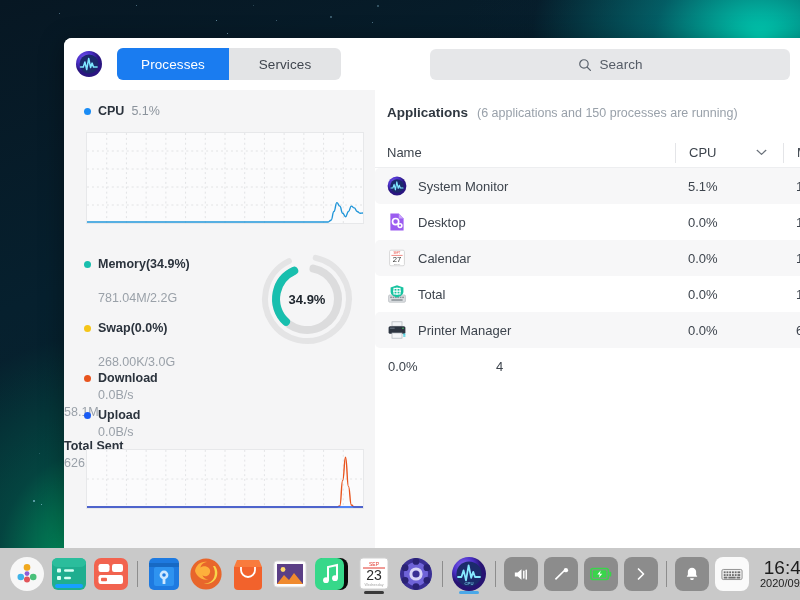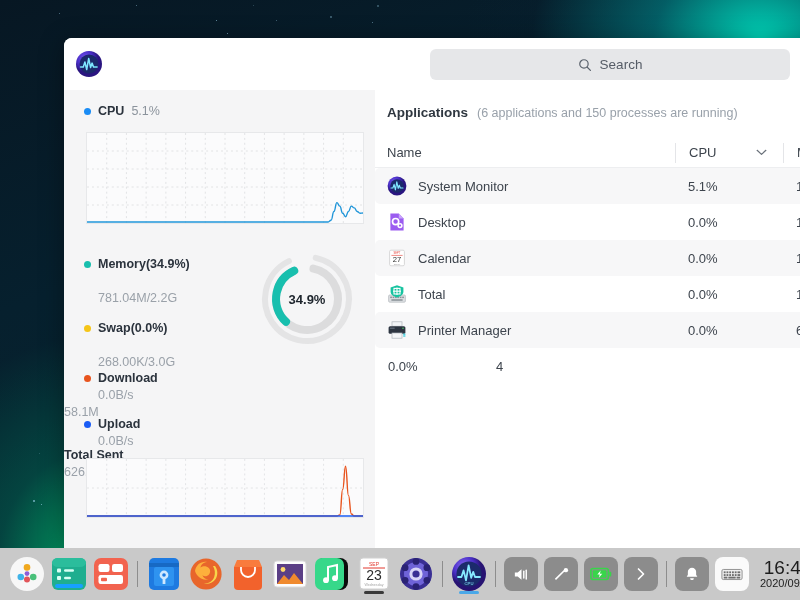--- a/index.html
+++ b/index.html
@@ -337,20 +337,24 @@
           <stop offset="0%" stop-color="#7a57f0"></stop>
           <stop offset="60%" stop-color="#4a2fc8"></stop>
           <stop offset="100%" stop-color="#2a1580"></stop>
         </radialGradient>
       </defs>
       <circle cx="14" cy="14" r="13" fill="url(#appg)"></circle>
       <circle cx="14" cy="14" r="9.5" fill="#1b2a6b"></circle>
       <path d="M5.5 17 h2.8 l1.6-5 1.8 7.5 2-11 1.9 9 1.5-4.4 1.4 3.9 h3.6" fill="none" stroke="#7fe7ff" stroke-width="1.5" stroke-linejoin="round" stroke-linecap="round"></path>
     </svg>
 
+    <div id="tabgroup">
+      <div class="tab active">Processes</div>
+      <div class="tab">Services</div>
+    </div>
 
     <div id="searchbar">
       <svg width="14" height="14" viewBox="0 0 16 16">
         <circle cx="6.8" cy="6.8" r="4.8" fill="none" stroke="#5b636d" stroke-width="1.4"></circle>
         <line x1="10.3" y1="10.3" x2="14.2" y2="14.2" stroke="#5b636d" stroke-width="1.4" stroke-linecap="round"></line>
       </svg>
       <span>Search</span>
     </div>
   </div>
 
@@ -420,21 +424,21 @@
               <span class="dot" style="background:#e8541e"></span>
               <span>Download</span>
             </div>
             <div class="net-sub">0.0B/s</div>
           </div>
           <div class="net-col-b">
             <div class="net-sub">58.1M</div>
           </div>
         </div>
 
-        <div class="net-row" style="margin-top:11px">
+        <div class="net-row" style="margin-top:2px">
           <div class="net-col-a">
             <div class="net-title">
               <span class="dot" style="background:#1a5cf5"></span>
               <span>Upload</span>
             </div>
             <div class="net-sub">0.0B/s</div>
           </div>
           <div class="net-col-b">
             <div class="net-title plain">Total Sent</div>
             <div class="net-sub">626.9K</div>

